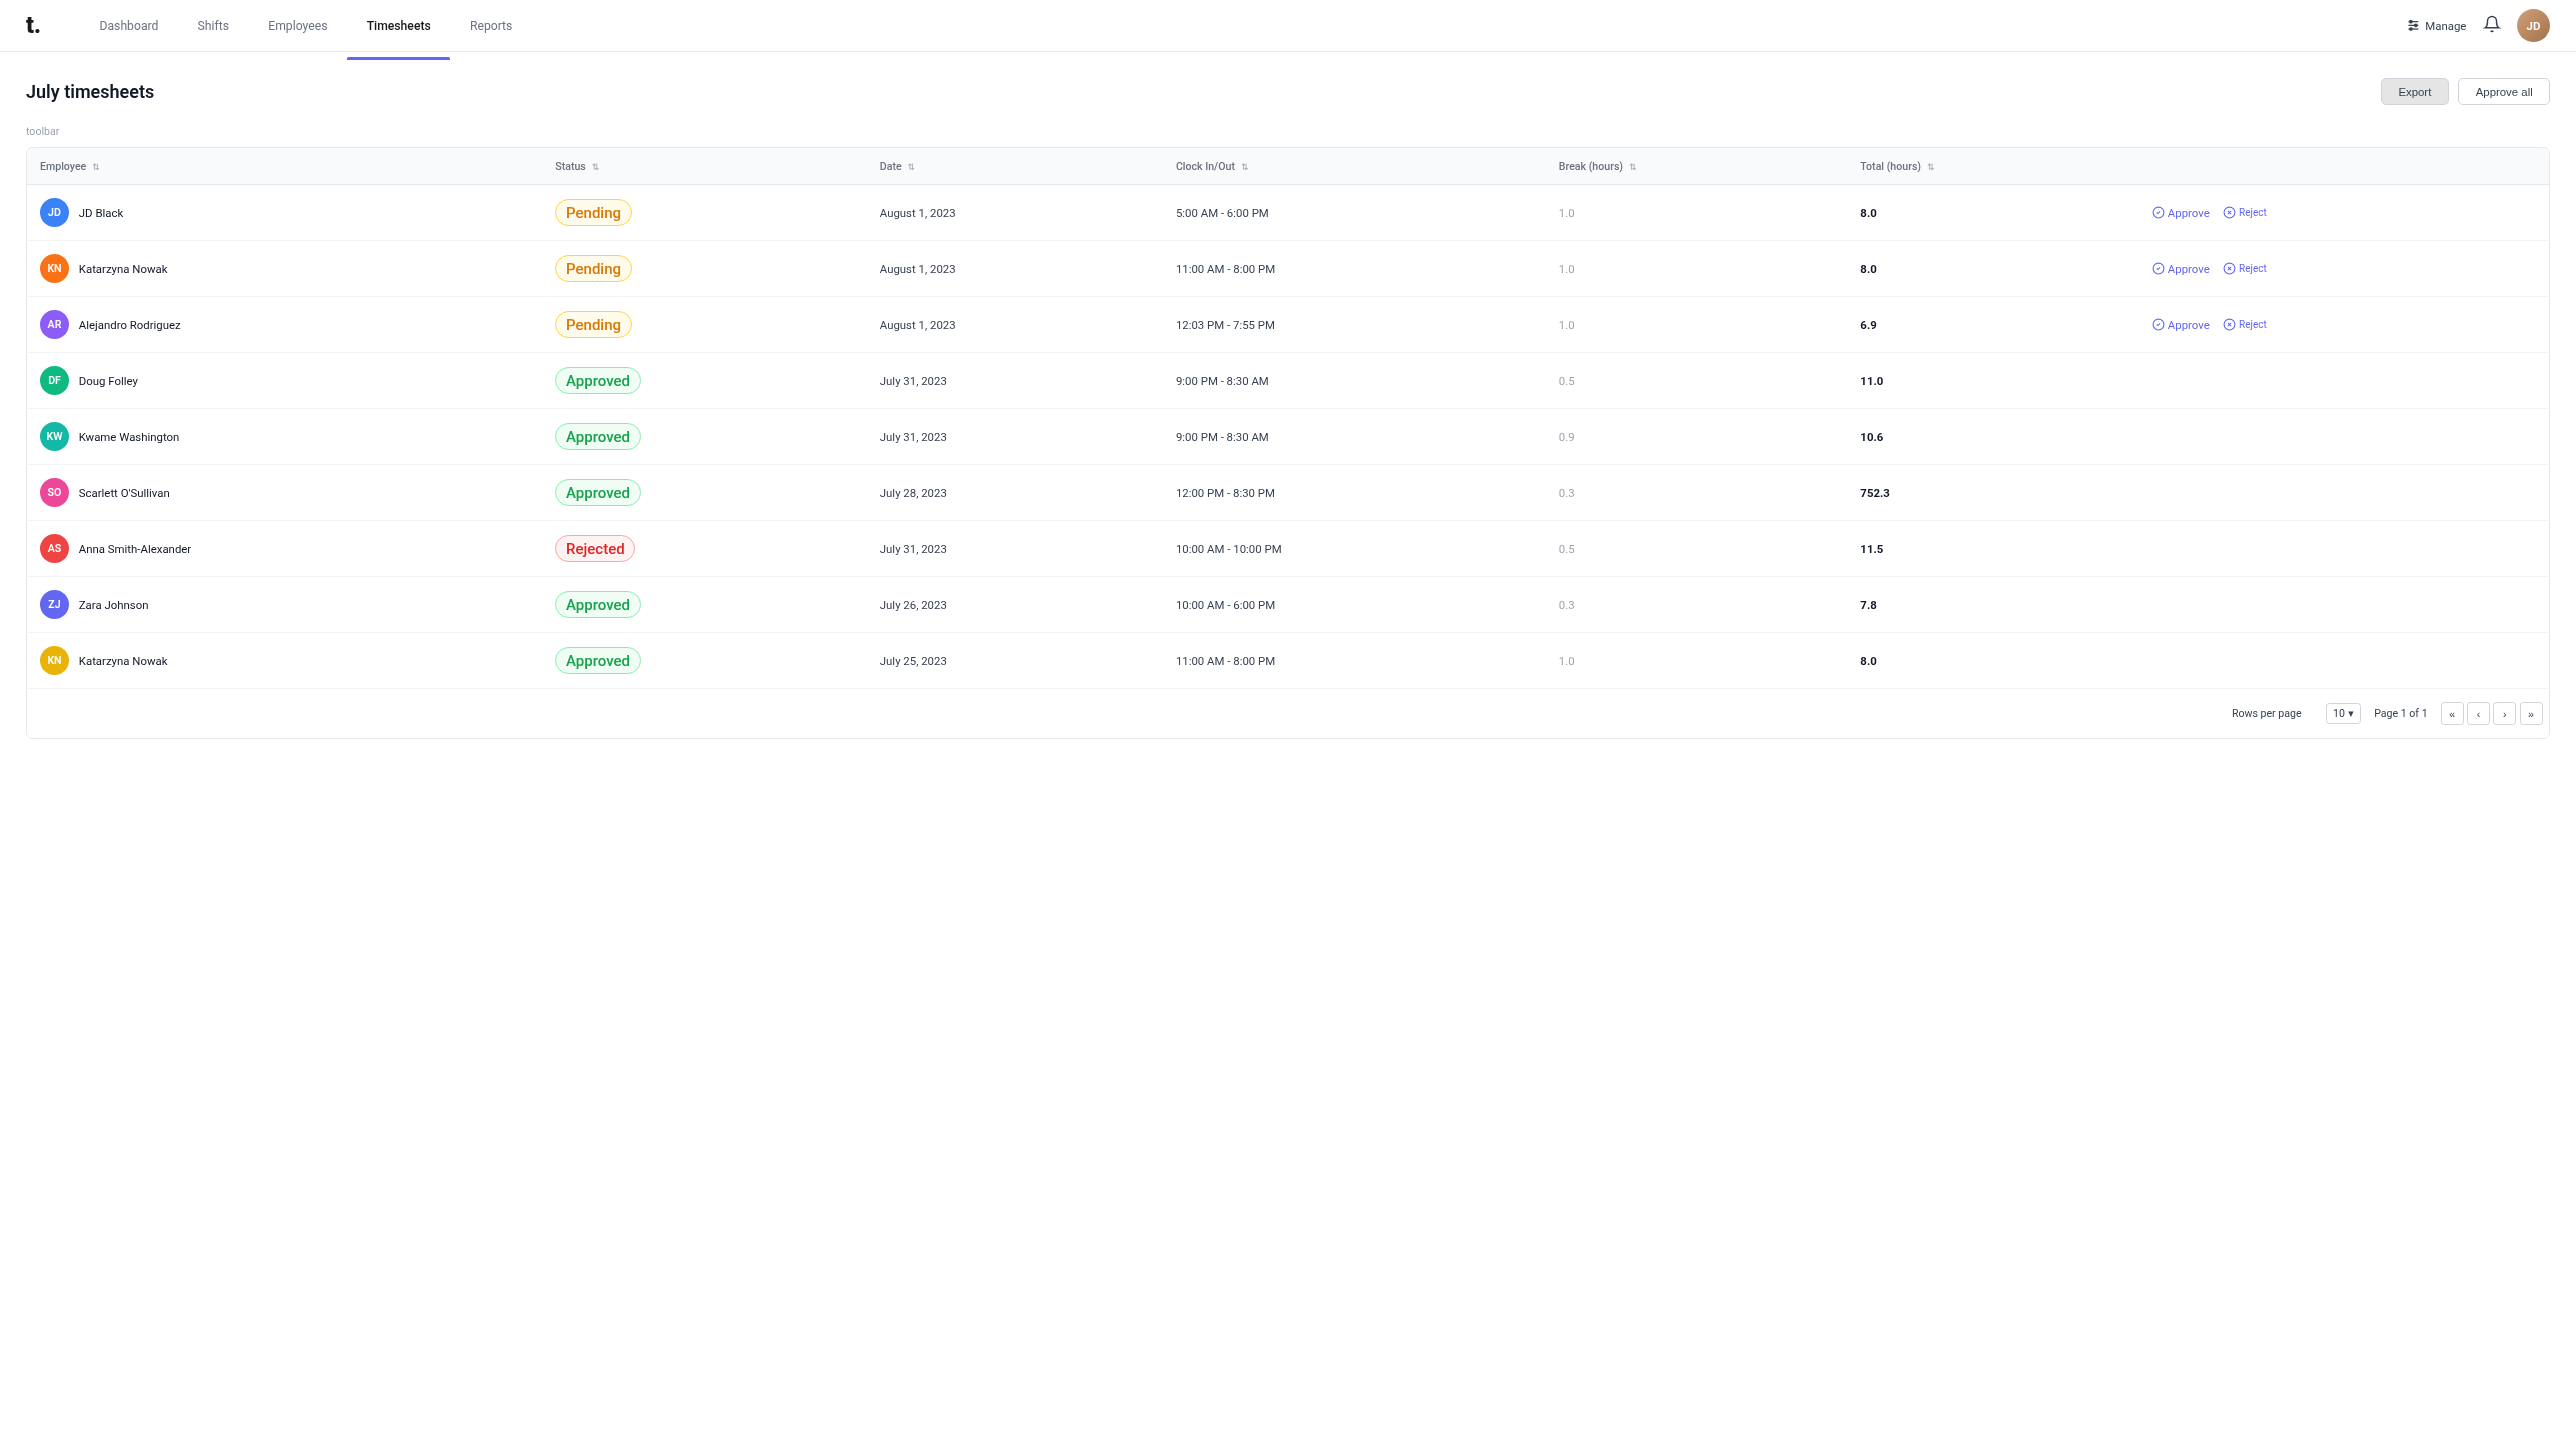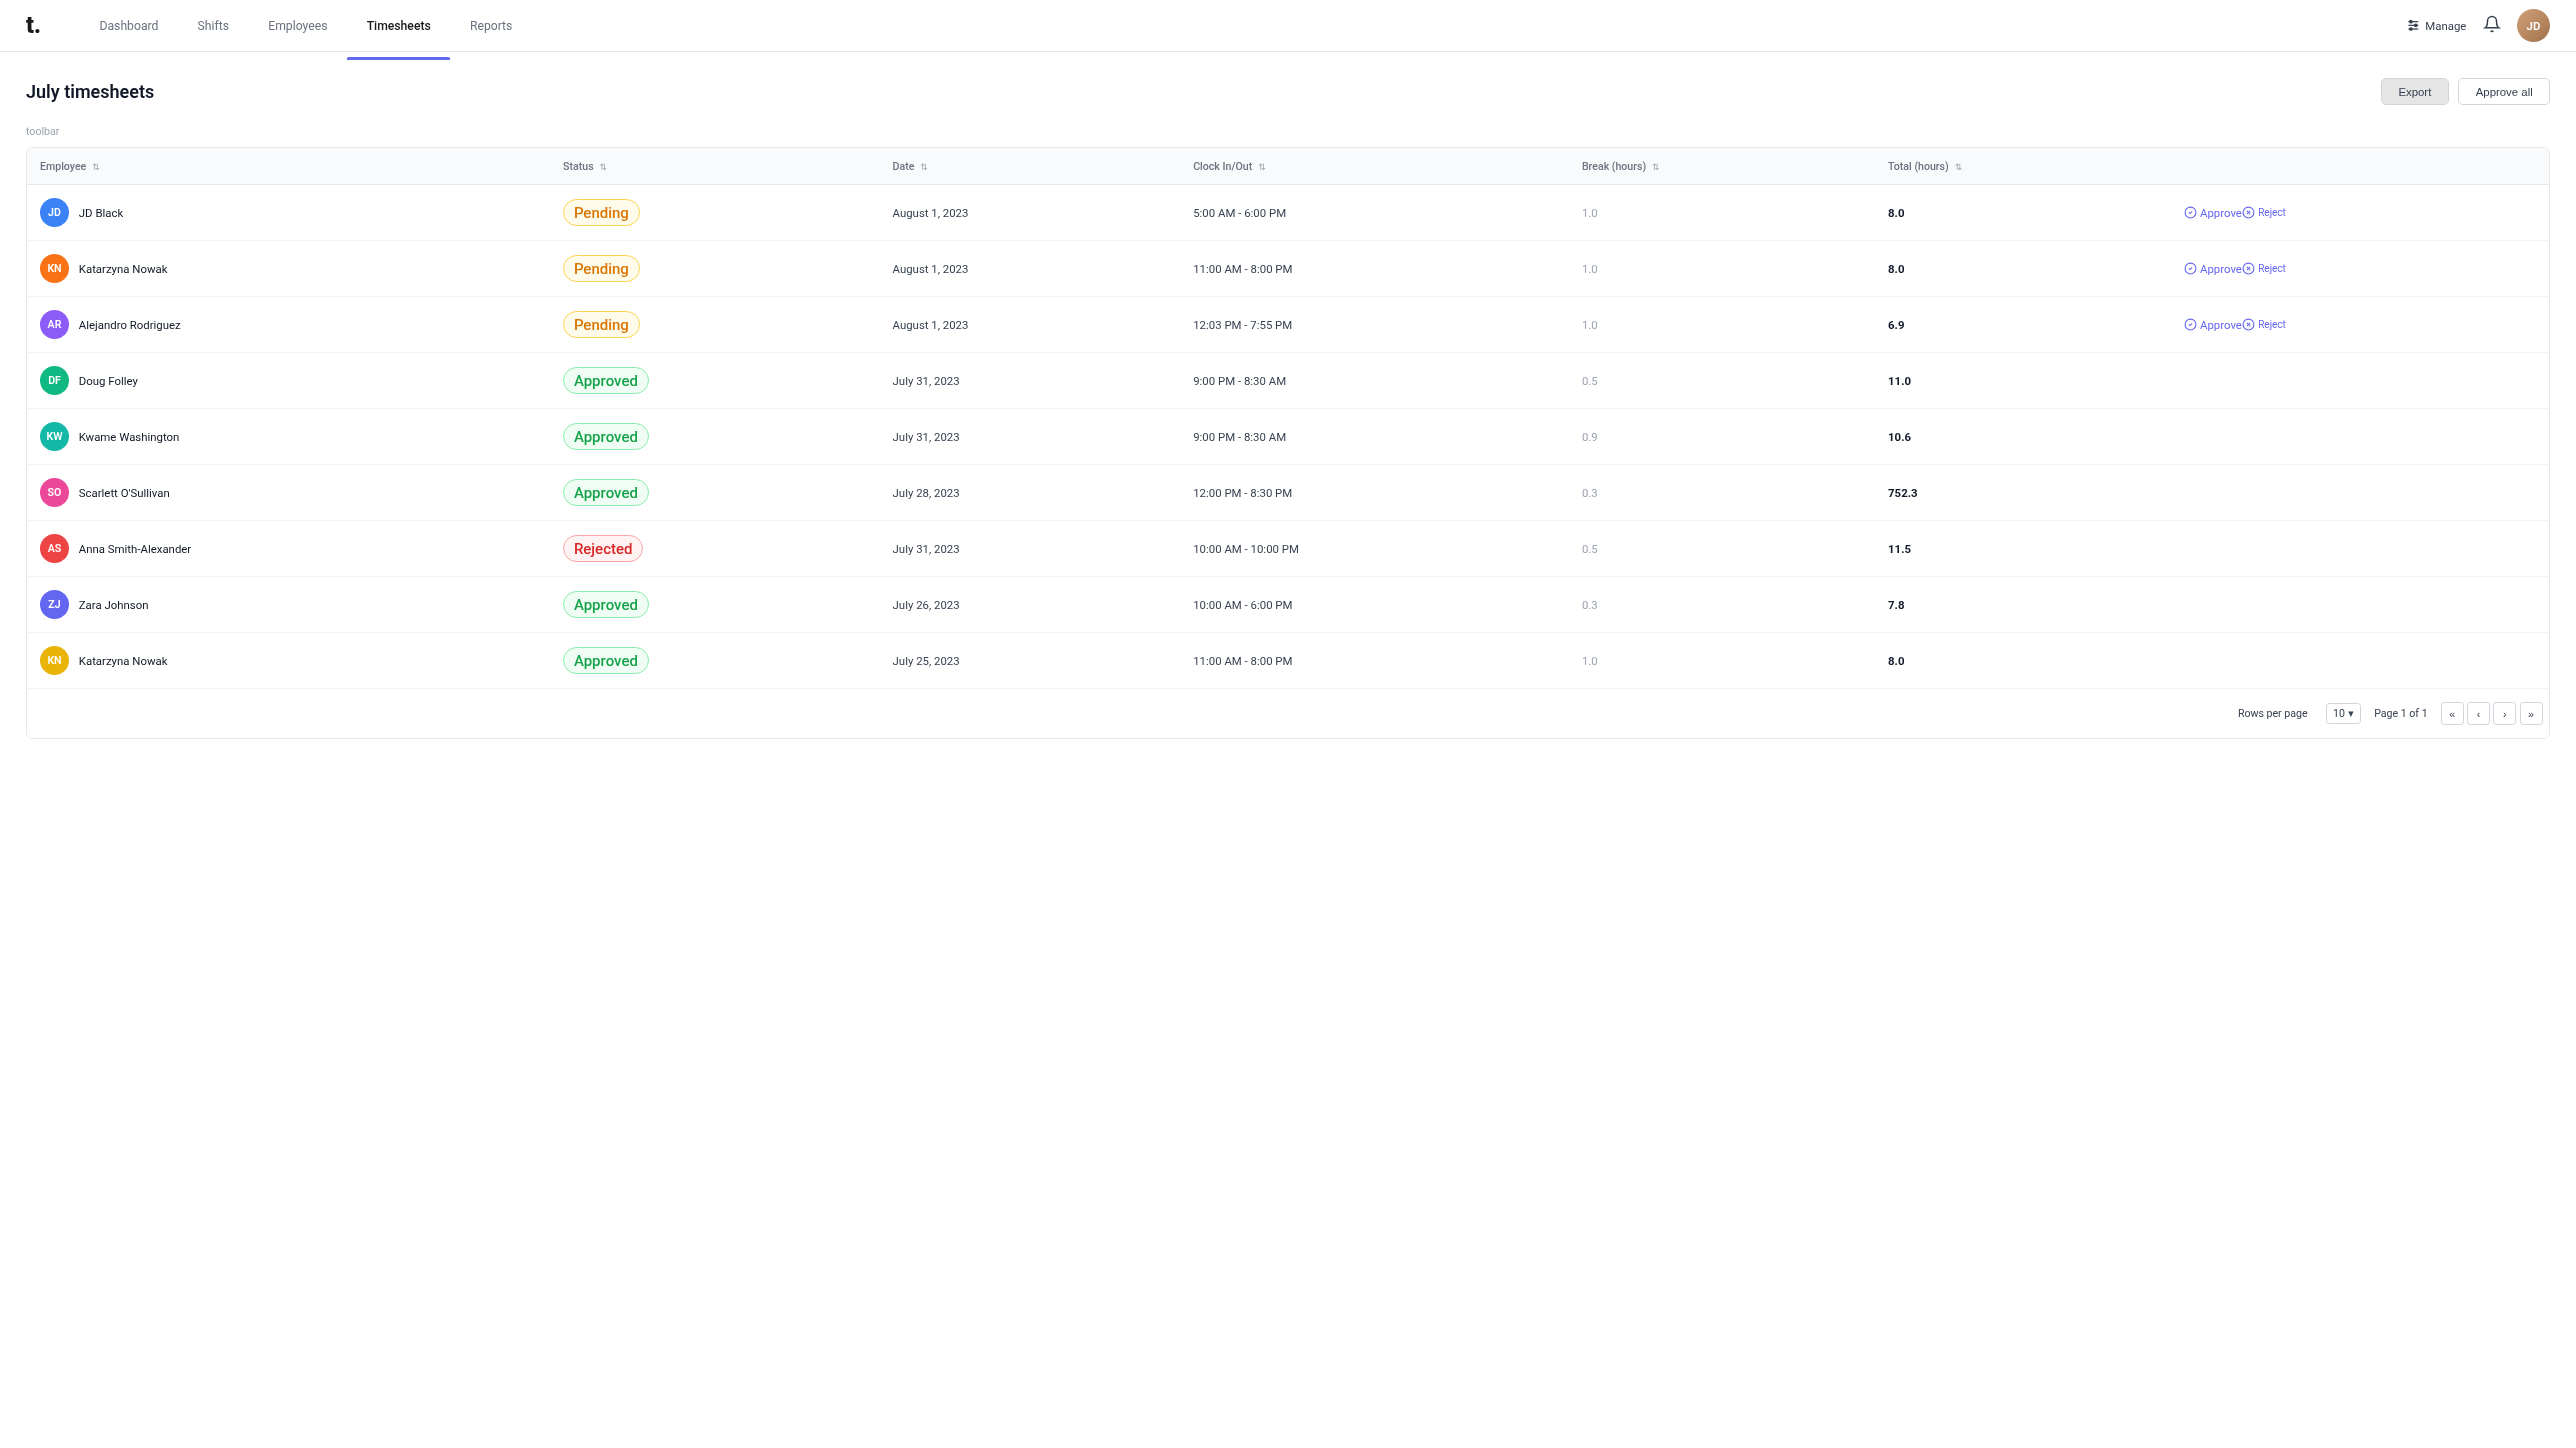--- a/index.html
+++ b/index.html
@@ -75,38 +75,38 @@
       font-size: 15px; font-weight: 500; white-space: nowrap;
     }
     .badge-pending { background: #fffbeb; color: #d97706; border: 0.8px solid #fcd34d; }
     .badge-approved { background: #f0fdf4; color: #16a34a; border: 0.8px solid #86efac; }
     .badge-rejected { background: #fef2f2; color: #dc2626; border: 0.8px solid #fca5a5; }
 
     
     .total-hours { font-weight: 700; color: #111827; font-size: 11.4px; }
 
     
-    .action-btns { display: flex; white-space: nowrap; }
+    .action-btns { display: flex; gap: 13px; white-space: nowrap; }
     .action-approve {
       display: flex; align-items: center; gap: 3.3px;
       color: #6366f1; font-size: 11.4px; cursor: pointer; font-weight: 400;
     }
     .action-reject {
       display: flex; align-items: center; gap: 3.3px;
       color: #6366f1; font-size: 10px; cursor: pointer; font-weight: 400;
     }
     .action-approve svg, .action-reject svg { width: 13px; height: 13px; }
 
     
     .pagination-bar {
       display: flex; align-items: center; justify-content: flex-end;
       padding: 13px 6.5px; gap: 13px; border-top: 0.8px solid #f3f4f6;
       background: #fff;
     }
-    .rows-per-page { display: flex; align-items: center; gap: 18px; font-size: 10.6px; color: #374151; }
+    .rows-per-page { display: flex; align-items: center; gap: 24px; font-size: 10.6px; color: #374151; }
     .rows-select {
       display: flex; align-items: center; gap: 3.3px;
       border: 0.8px solid #d1d5db; border-radius: 3.3px; padding: 3.3px 6.5px;
       font-size: 10.6px; cursor: pointer; background: #fff;
     }
     .page-info { font-size: 10.6px; color: #374151; }
     .page-nav { display: flex; gap: 3.3px; align-items: center; }
     .page-btn {
       width: 23px; height: 23px; display: flex; align-items: center; justify-content: center;
       border: 0.8px solid #d1d5db; border-radius: 3.3px; cursor: pointer;

